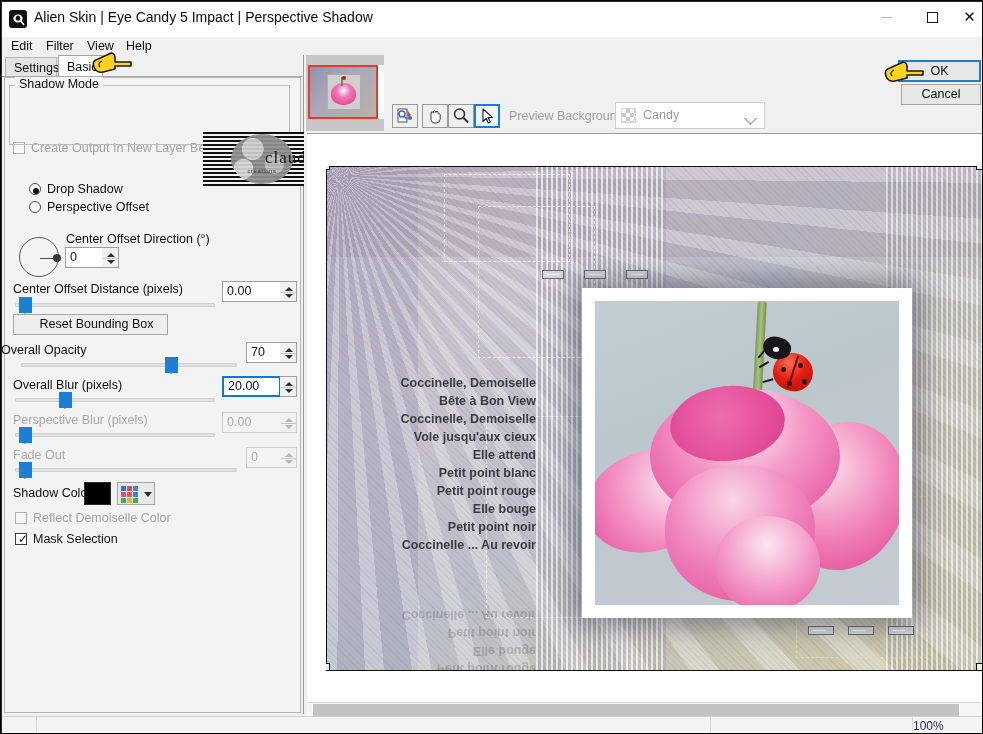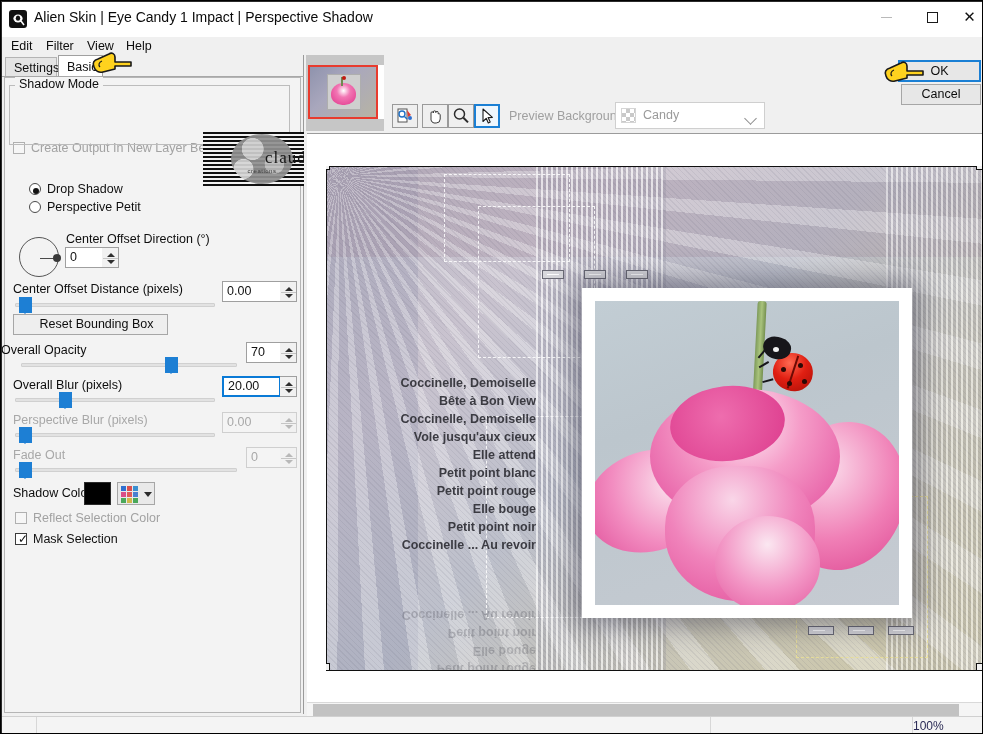--- a/index.html
+++ b/index.html
@@ -405,21 +405,21 @@
 <div id="app">
 
   <div id="titlebar">
     <div id="app-icon">
       <svg width="13" height="13" viewBox="0 0 13 13">
         <ellipse cx="6" cy="5.5" rx="4.6" ry="4" fill="#fff"></ellipse>
         <ellipse cx="6" cy="5.2" rx="2.2" ry="2.6" fill="#111"></ellipse>
         <path d="M9 8 L12 12" stroke="#fff" stroke-width="1.6" fill="none"></path>
       </svg>
     </div>
-    <div id="title-text">Alien Skin | Eye Candy 1 Impact | Perspective Shadow</div>
+    <div id="title-text">Alien Skin | Eye Candy 5 Impact | Perspective Shadow</div>
     <div class="wbtn" id="btn-min">
         <span class="g"></span>
       </div>
     <div class="wbtn" id="btn-max">
         <span class="g"></span>
       </div>
     <div class="wbtn" id="btn-close">✕</div>
   </div>
 
   <div id="menubar">
@@ -448,21 +448,21 @@
     <div id="grp-title">Shadow Mode</div>
 
     <div class="radio" style="left:28px;top:127px">
       <span class="rb">
           <span class="dot"></span>
         </span>
       <span class="lbl">Drop Shadow</span>
     </div>
     <div class="radio" style="left:28px;top:145px">
       <span class="rb"></span>
-      <span class="lbl">Perspective Petit</span>
+      <span class="lbl">Perspective Offset</span>
     </div>
 
     <div id="dial">
       <div id="dial-line"></div>
       <div id="dial-knob"></div>
     </div>
     <div class="fieldlabel" style="left:65px;top:177px">Center Offset Direction (°)</div>
     <div class="spin" style="left:64px;top:192px;width:54px">
       <div class="inp" style="width:38px">0</div>
       <div class="btns" style="left:37px">
@@ -556,21 +556,21 @@
           <i style="background:#4a7fd0"></i>
         <i style="background:#4aa85a"></i>
           <i style="background:#d0b84a"></i>
           <i style="background:#4aa85a"></i>
       </div>
       <span id="palette-arrow"></span>
     </div>
 
     <div class="chk disabled" style="left:14px;top:456px">
       <span class="box"></span>
-      <span class="lbl">Reflect Selection Color</span>
+      <span class="lbl">Reflect Demoiselle Color</span>
     </div>
 
     <div class="chk on" style="left:14px;top:477px">
       <span class="box">
           <span class="tick">✓</span>
         </span>
       <span class="lbl">Mask Selection</span>
     </div>
 
   </div>

